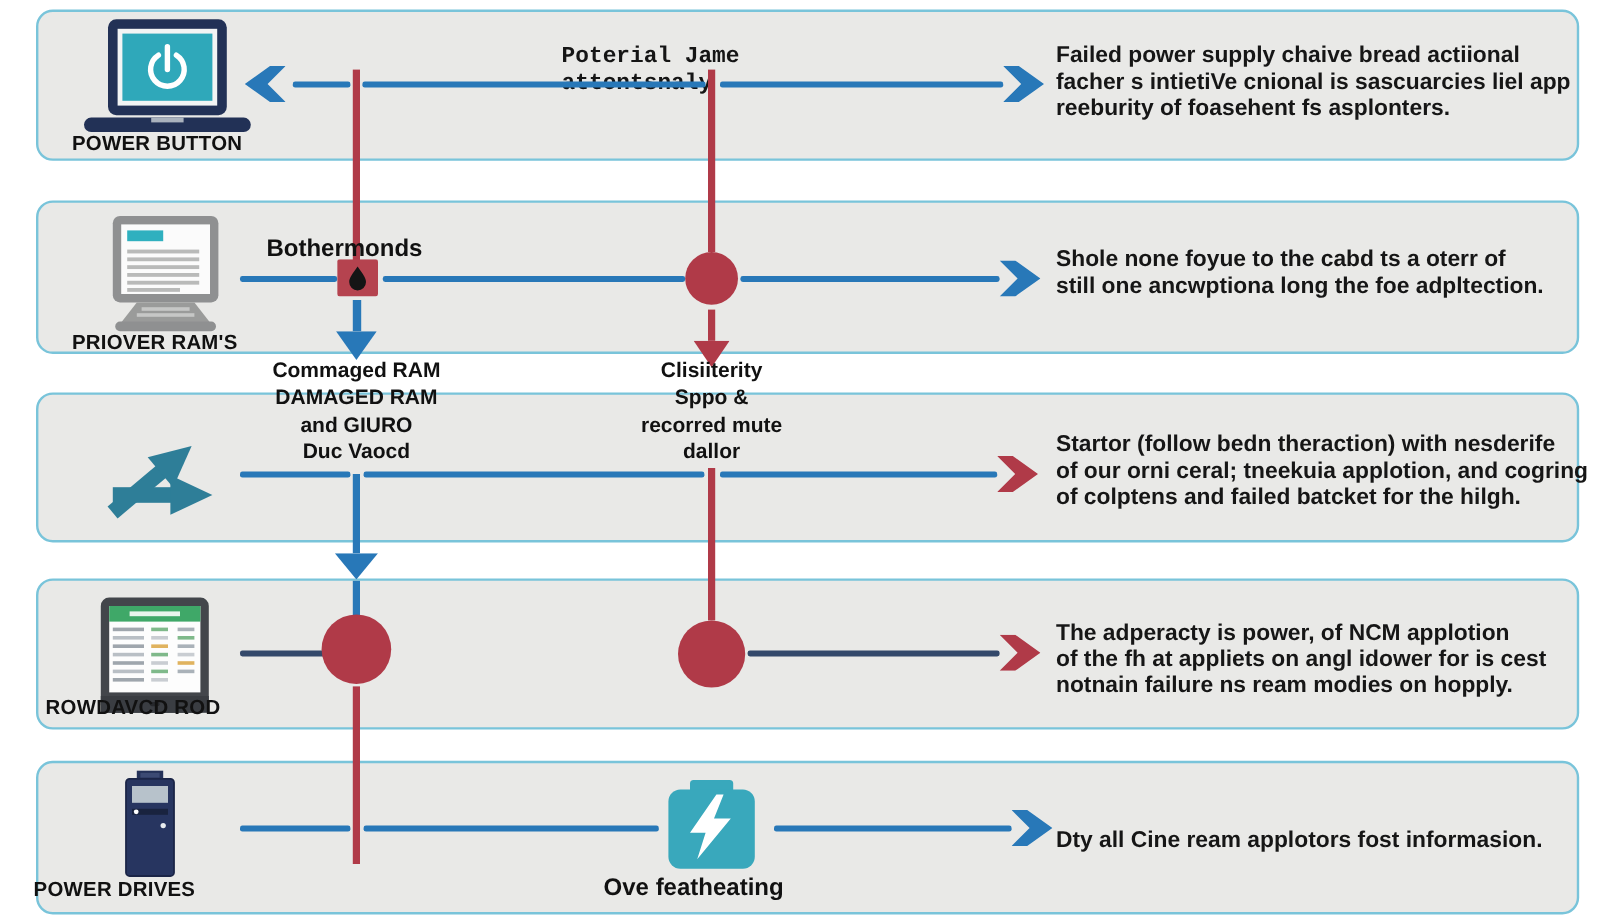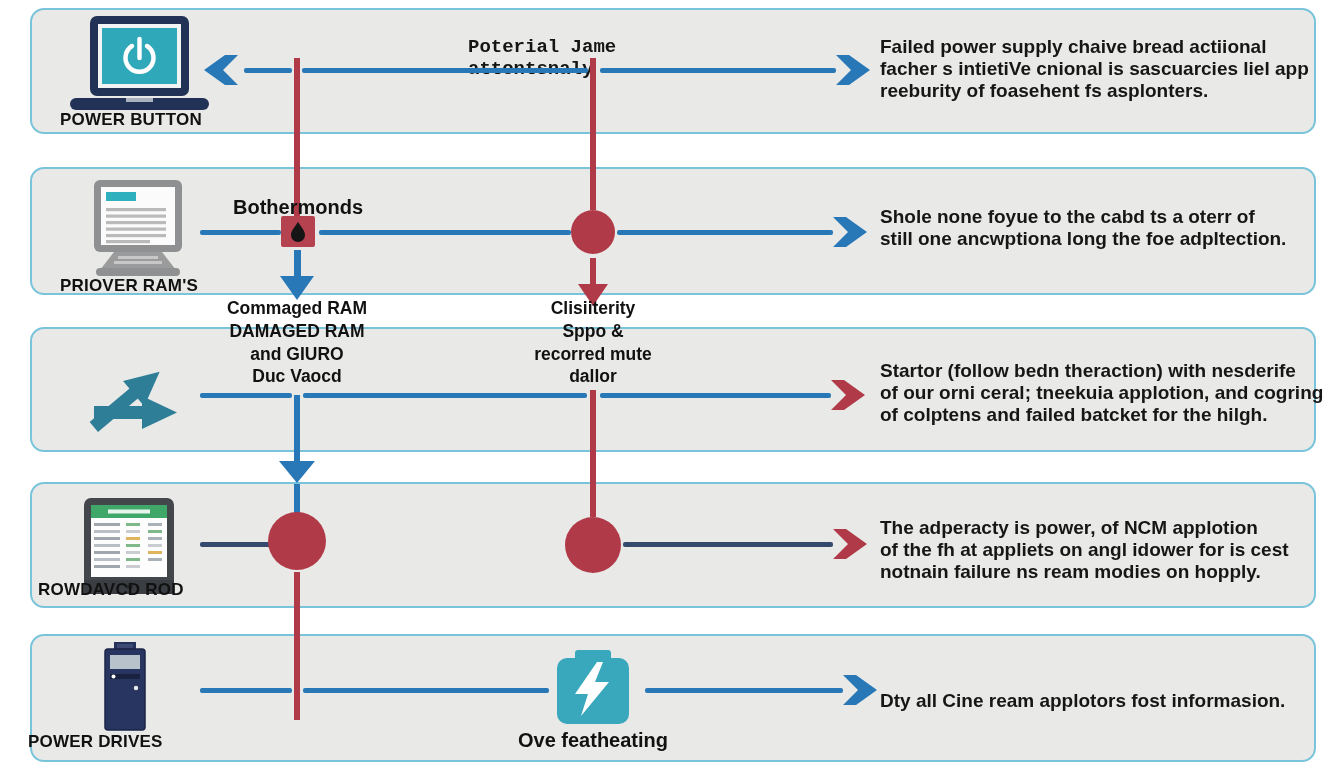--- a/index.html
+++ b/index.html
@@ -19,21 +19,21 @@
   .chev{position:absolute;width:34px;height:30px;}
   .chev.flip{transform:scaleX(-1);}
   .tri{position:absolute;}
   .c-blue{fill:#2878b8;}
   .c-red{fill:#b03a48;}
   .icon{position:absolute;}
   .icon-label{
     position:absolute;font-weight:700;font-size:17px;letter-spacing:.2px;
     color:#111;text-align:left;
   }
-  .node-label{position:absolute;font-weight:700;font-size:20px;color:#111;text-align:center;}
+  .node-label{position:absolute;font-weight:700;font-size:20px;color:#111;}
   .top-label{position:absolute;font-weight:700;font-size:19px;color:#151515;text-align:left;font-family:Liberation Mono, monospace;}
   .mid-label{
     position:absolute;font-weight:700;font-size:17.5px;line-height:1.3;color:#111;
     text-align:center;white-space:pre-line;transform:translateX(-50%);
   }
   .rtext{
     position:absolute;left:880px;width:445px;font-weight:700;font-size:19px;
     line-height:1.17;color:#161616;white-space:pre-line;
   }
 </style>

